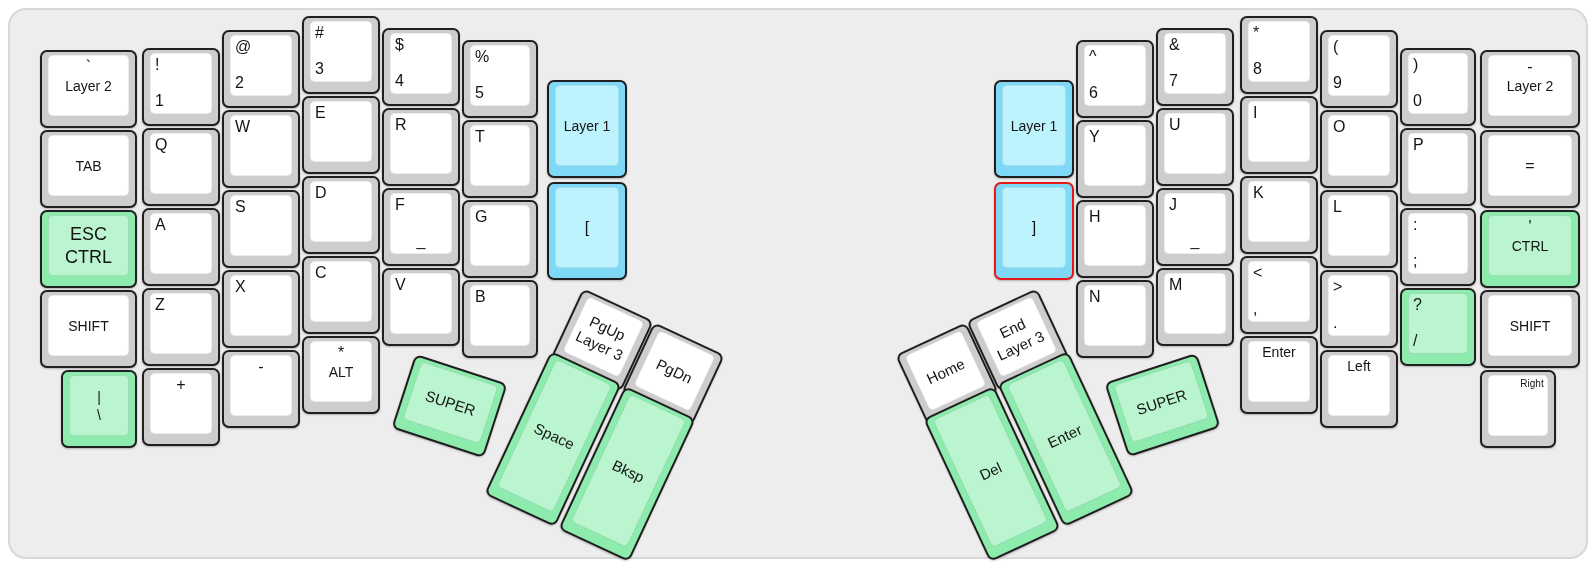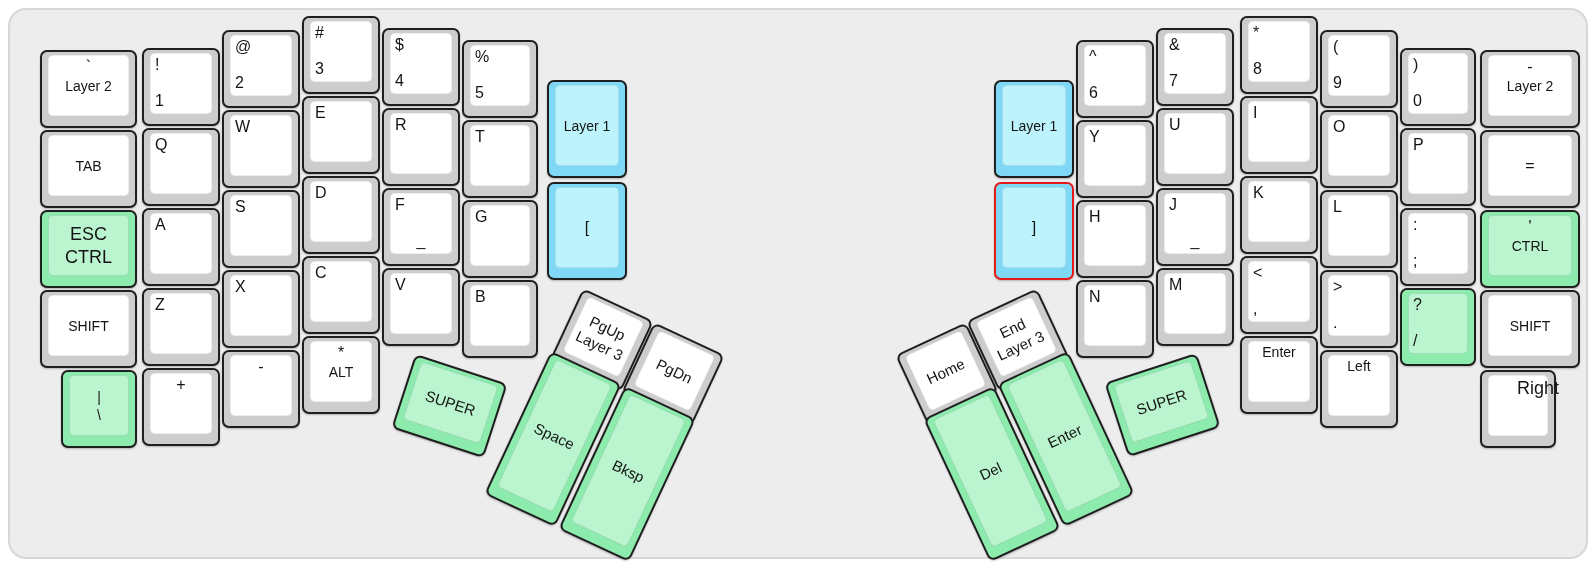--- a/index.html
+++ b/index.html
@@ -396,21 +396,21 @@
           <span class="lbl pos-c" style="font-size: 14px;">CTRL</span>
         </div>
       </div>
       <div class="key gray" style="left: 1470px; top: 280px; width: 100px; height: 78px;">
         <div class="cap">
           <span class="lbl pos-c" style="font-size: 14px;">SHIFT</span>
         </div>
       </div>
       <div class="key gray" style="left: 1470px; top: 360px; width: 76px; height: 78px;">
         <div class="cap">
-          <span class="lbl pos-tc" style="font-size: 18px; margin-left: 28px;">Right</span>
+          <span class="lbl pos-tc" style="font-size: 10px; margin-left: 28px;">Right</span>
         </div>
       </div>
       <div class="key green" style="left: 1103.5px; top: 356px; width: 97px; height: 78px; transform: rotate(-18deg);">
         <div class="cap">
           <span class="lbl pos-c" style="font-size: 15px;">SUPER</span>
         </div>
       </div>
       <div class="key gray" style="left: 969px; top: 291px; width: 78px; height: 78px; transform: rotate(-25deg);">
         <div class="cap">
           <span class="lbl pos-c" style="font-size: 15px;">End

